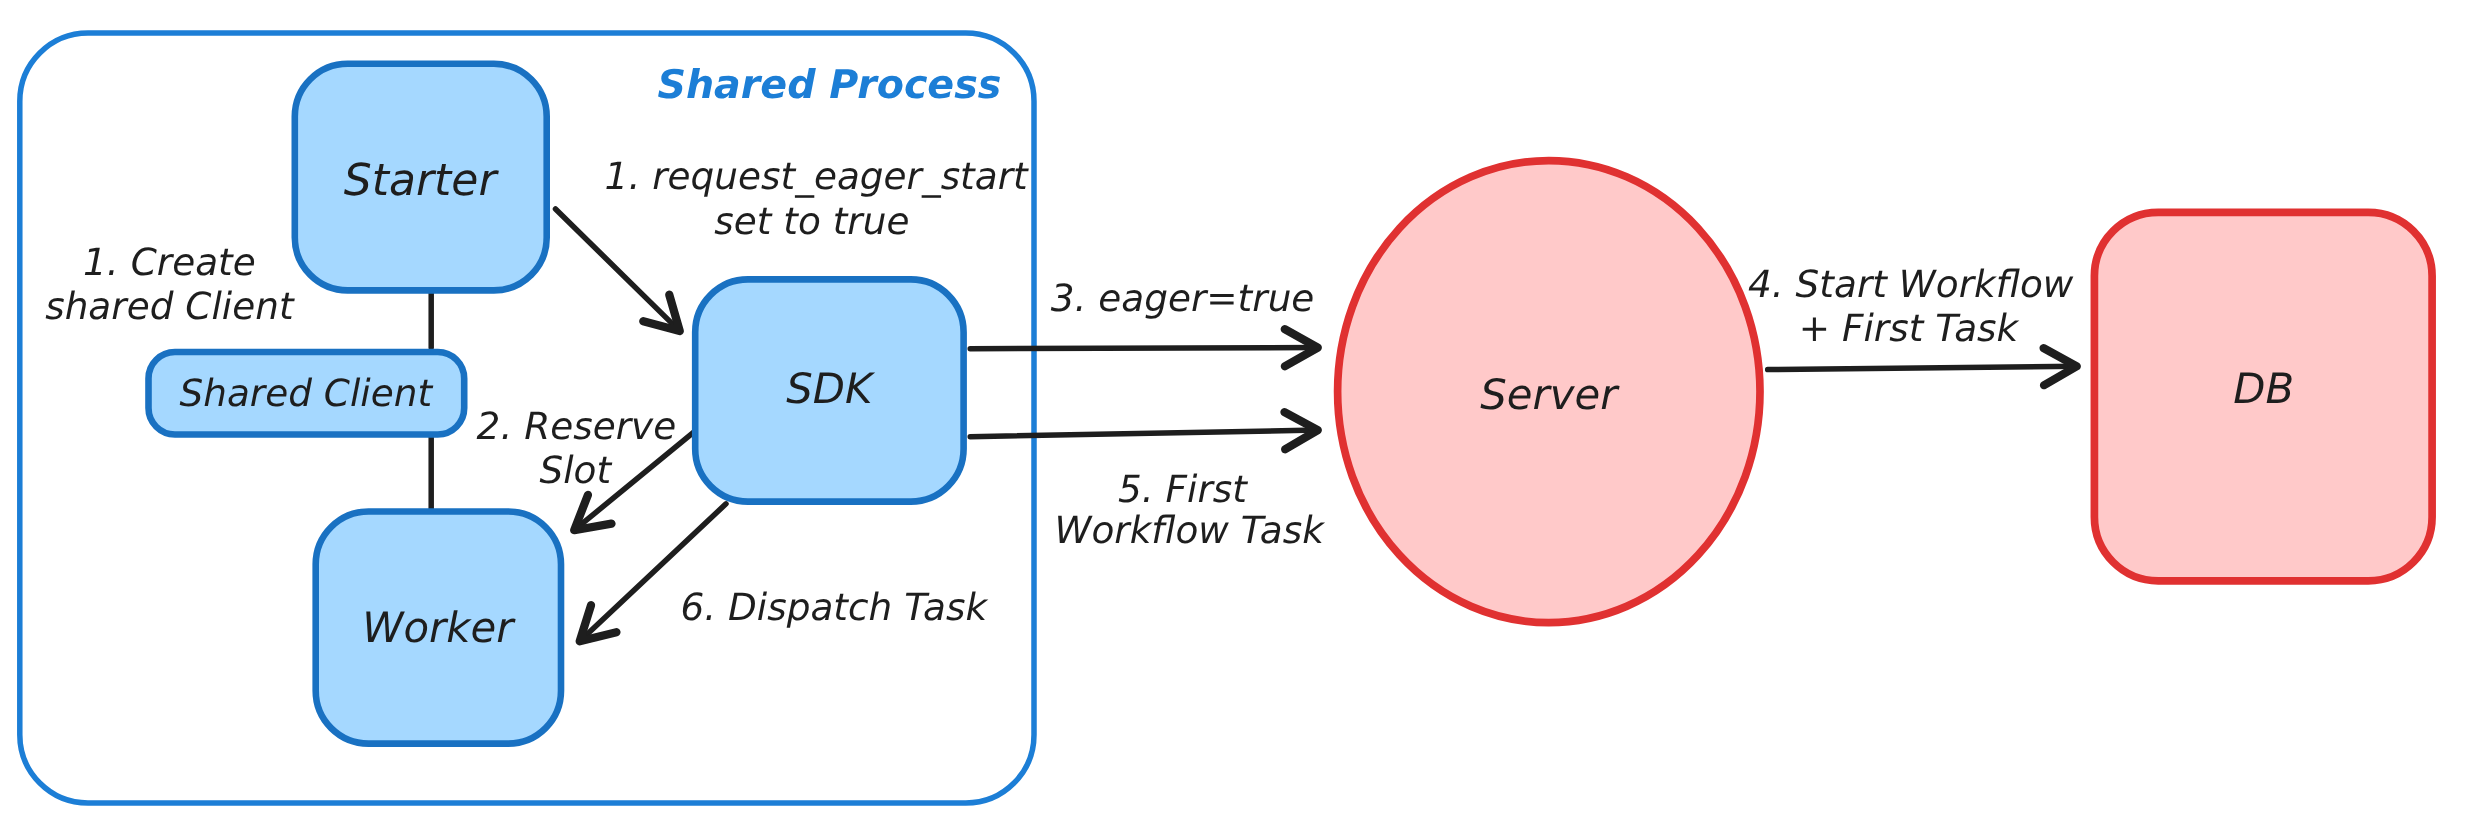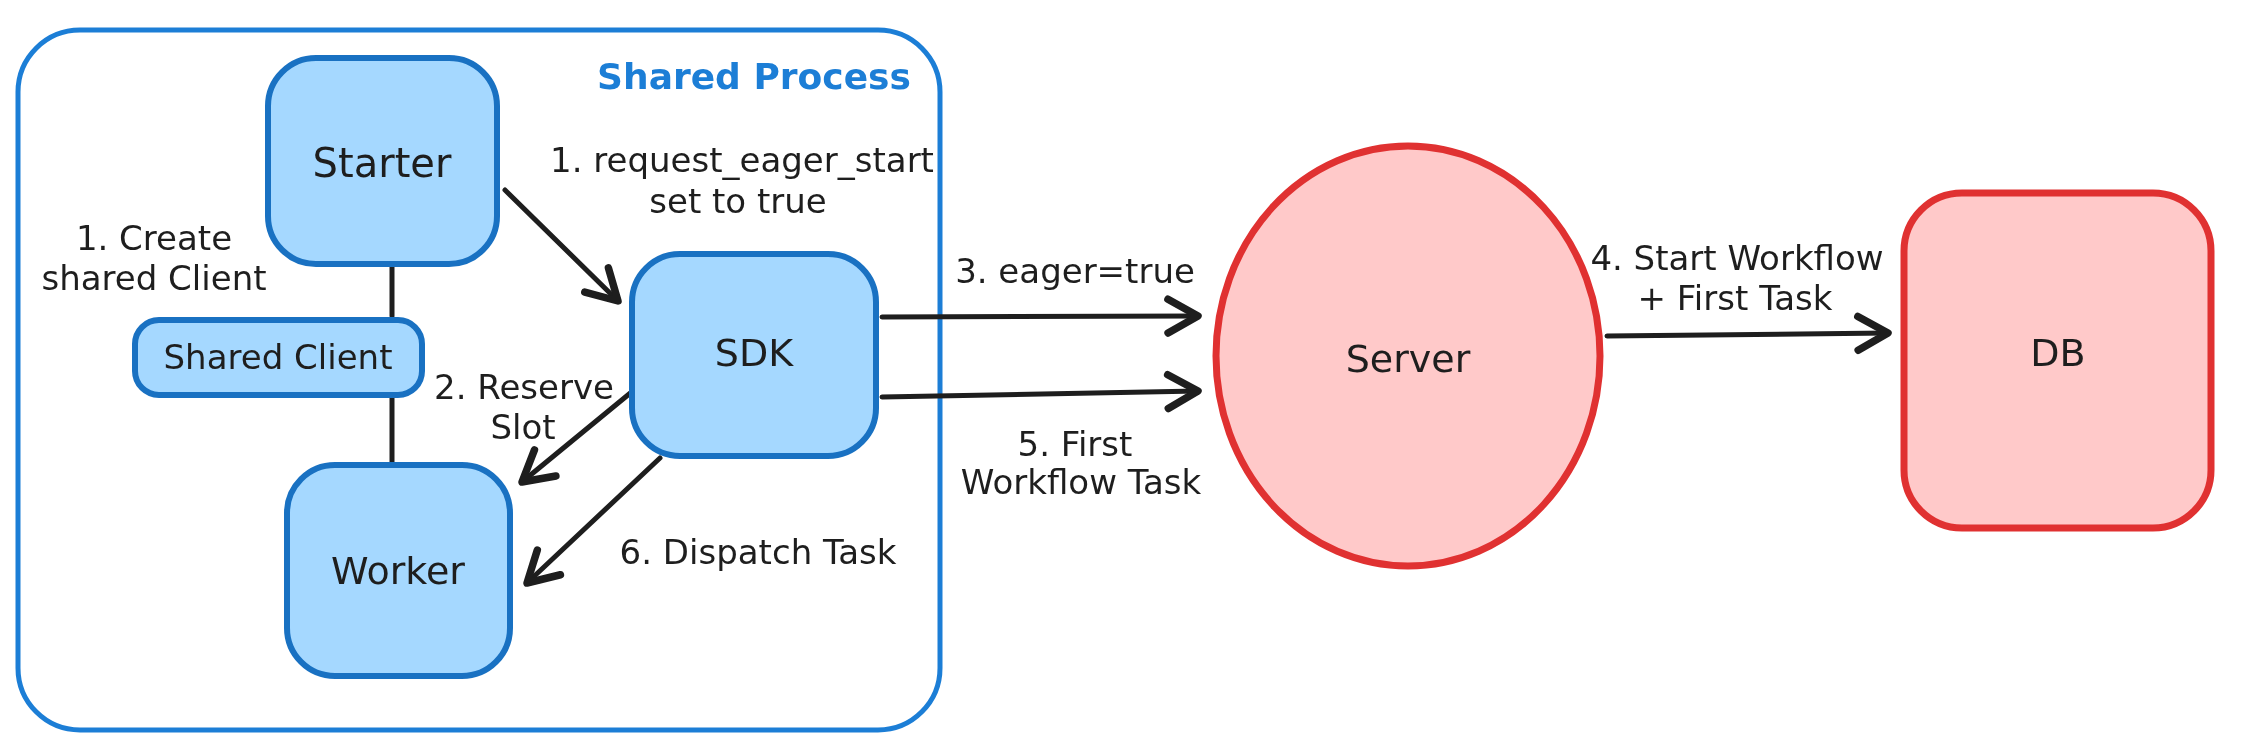--- a/index.html
+++ b/index.html
@@ -8,20 +8,21 @@
     --container-stroke:#1c7ed6;
     --red-fill:#ffc9c9;
     --red-stroke:#e03131;
     --ink:#1e1e1e;
     --bg:#ffffff;
   }
   html,body{margin:0;padding:0;background:var(--bg);}
   .canvas{
     width:2248px;height:754px;position:relative;background:var(--bg);
     font-family:"DejaVu Sans", sans-serif;
+    font-style:italic;
   }
   svg{display:block;}
   .node-blue{fill:var(--blue-fill);stroke:var(--blue-stroke);stroke-width:6;}
   .node-red{fill:var(--red-fill);stroke:var(--red-stroke);stroke-width:7;}
   .container-box{fill:none;stroke:var(--container-stroke);stroke-width:5;}
   .edge{stroke:var(--ink);stroke-width:5;stroke-linecap:round;fill:none;}
   .node-label{fill:var(--ink);font-size:38px;text-anchor:middle;font-family:"DejaVu Sans", sans-serif;}
   .node-label.big{font-size:40px;}
   .node-label.small{font-size:34px;}
   .ann{fill:var(--ink);font-size:34px;text-anchor:middle;font-family:"DejaVu Sans", sans-serif;}

